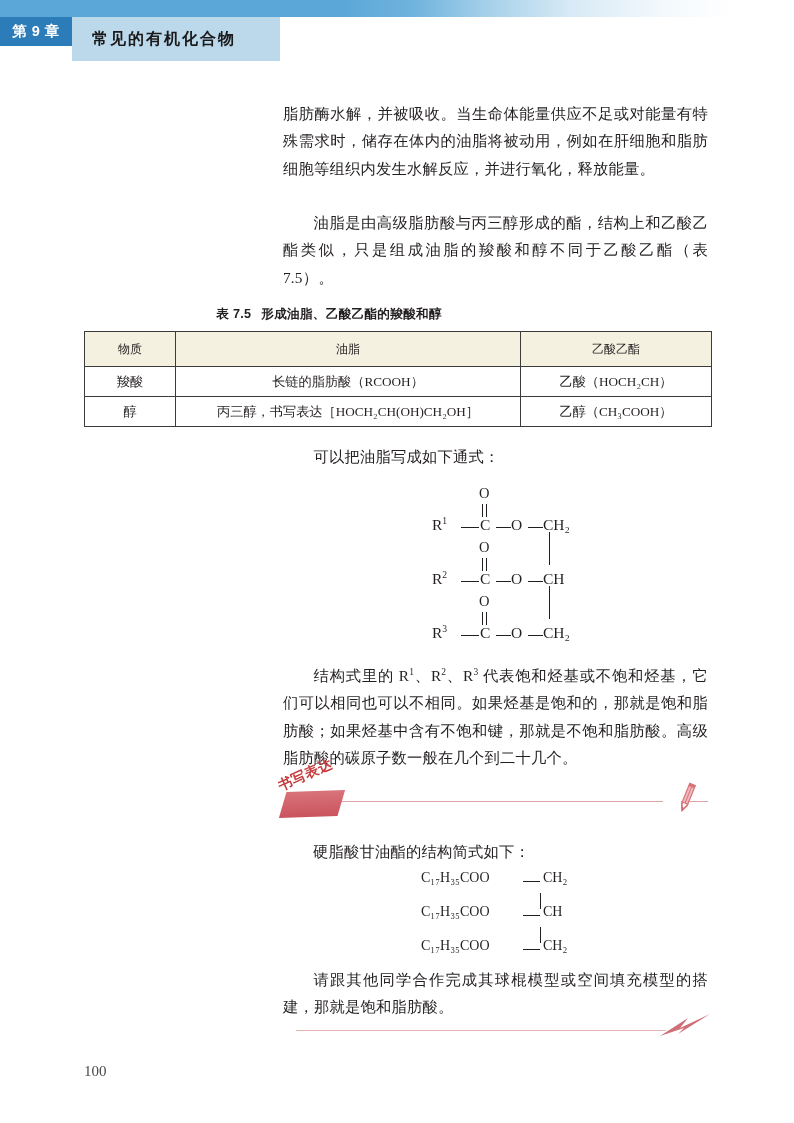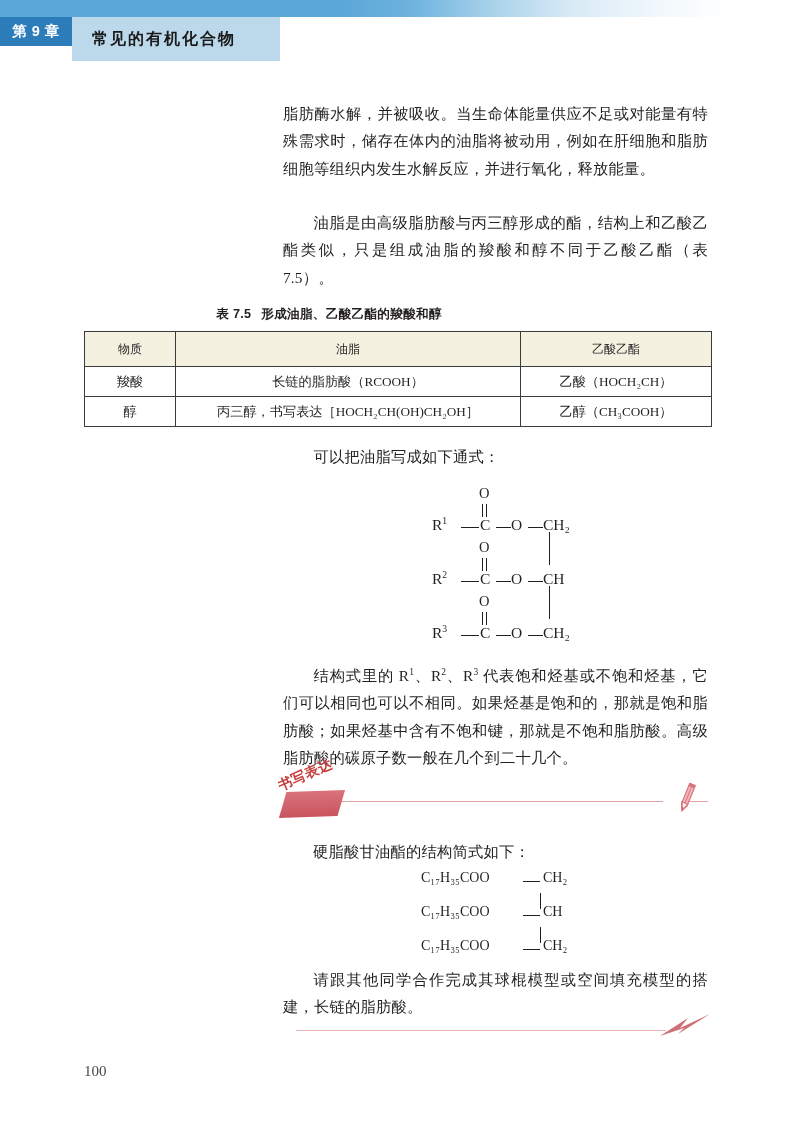--- a/index.html
+++ b/index.html
@@ -438,21 +438,21 @@
 
   <div class="ss-row" style="top:68px;">
     <span class="formula">C₁₇H₃₅COO</span>
     <div class="bond-h" style="left:102px;"></div>
     <span class="tail" style="left:122px;">CH₂</span>
   </div>
 
 </div>
 
 <div class="text-col" style="top:966px;">
-  <p class="para indent">请跟其他同学合作完成其球棍模型或空间填充模型的搭建，长链的脂肪酸。</p>
+  <p class="para indent">请跟其他同学合作完成其球棍模型或空间填充模型的搭建，那就是饱和脂肪酸。</p>
 </div>
 
 <div class="close-rule"></div>
 <svg class="close-arrow" viewBox="0 0 52 36">
   <path d="M2 30 L30 12 L22 22 L52 8 L20 28 L26 22 Z" fill="#cf6f77"></path>
 </svg>
 
 <div class="page-number">100</div>
 
 </body></html>

